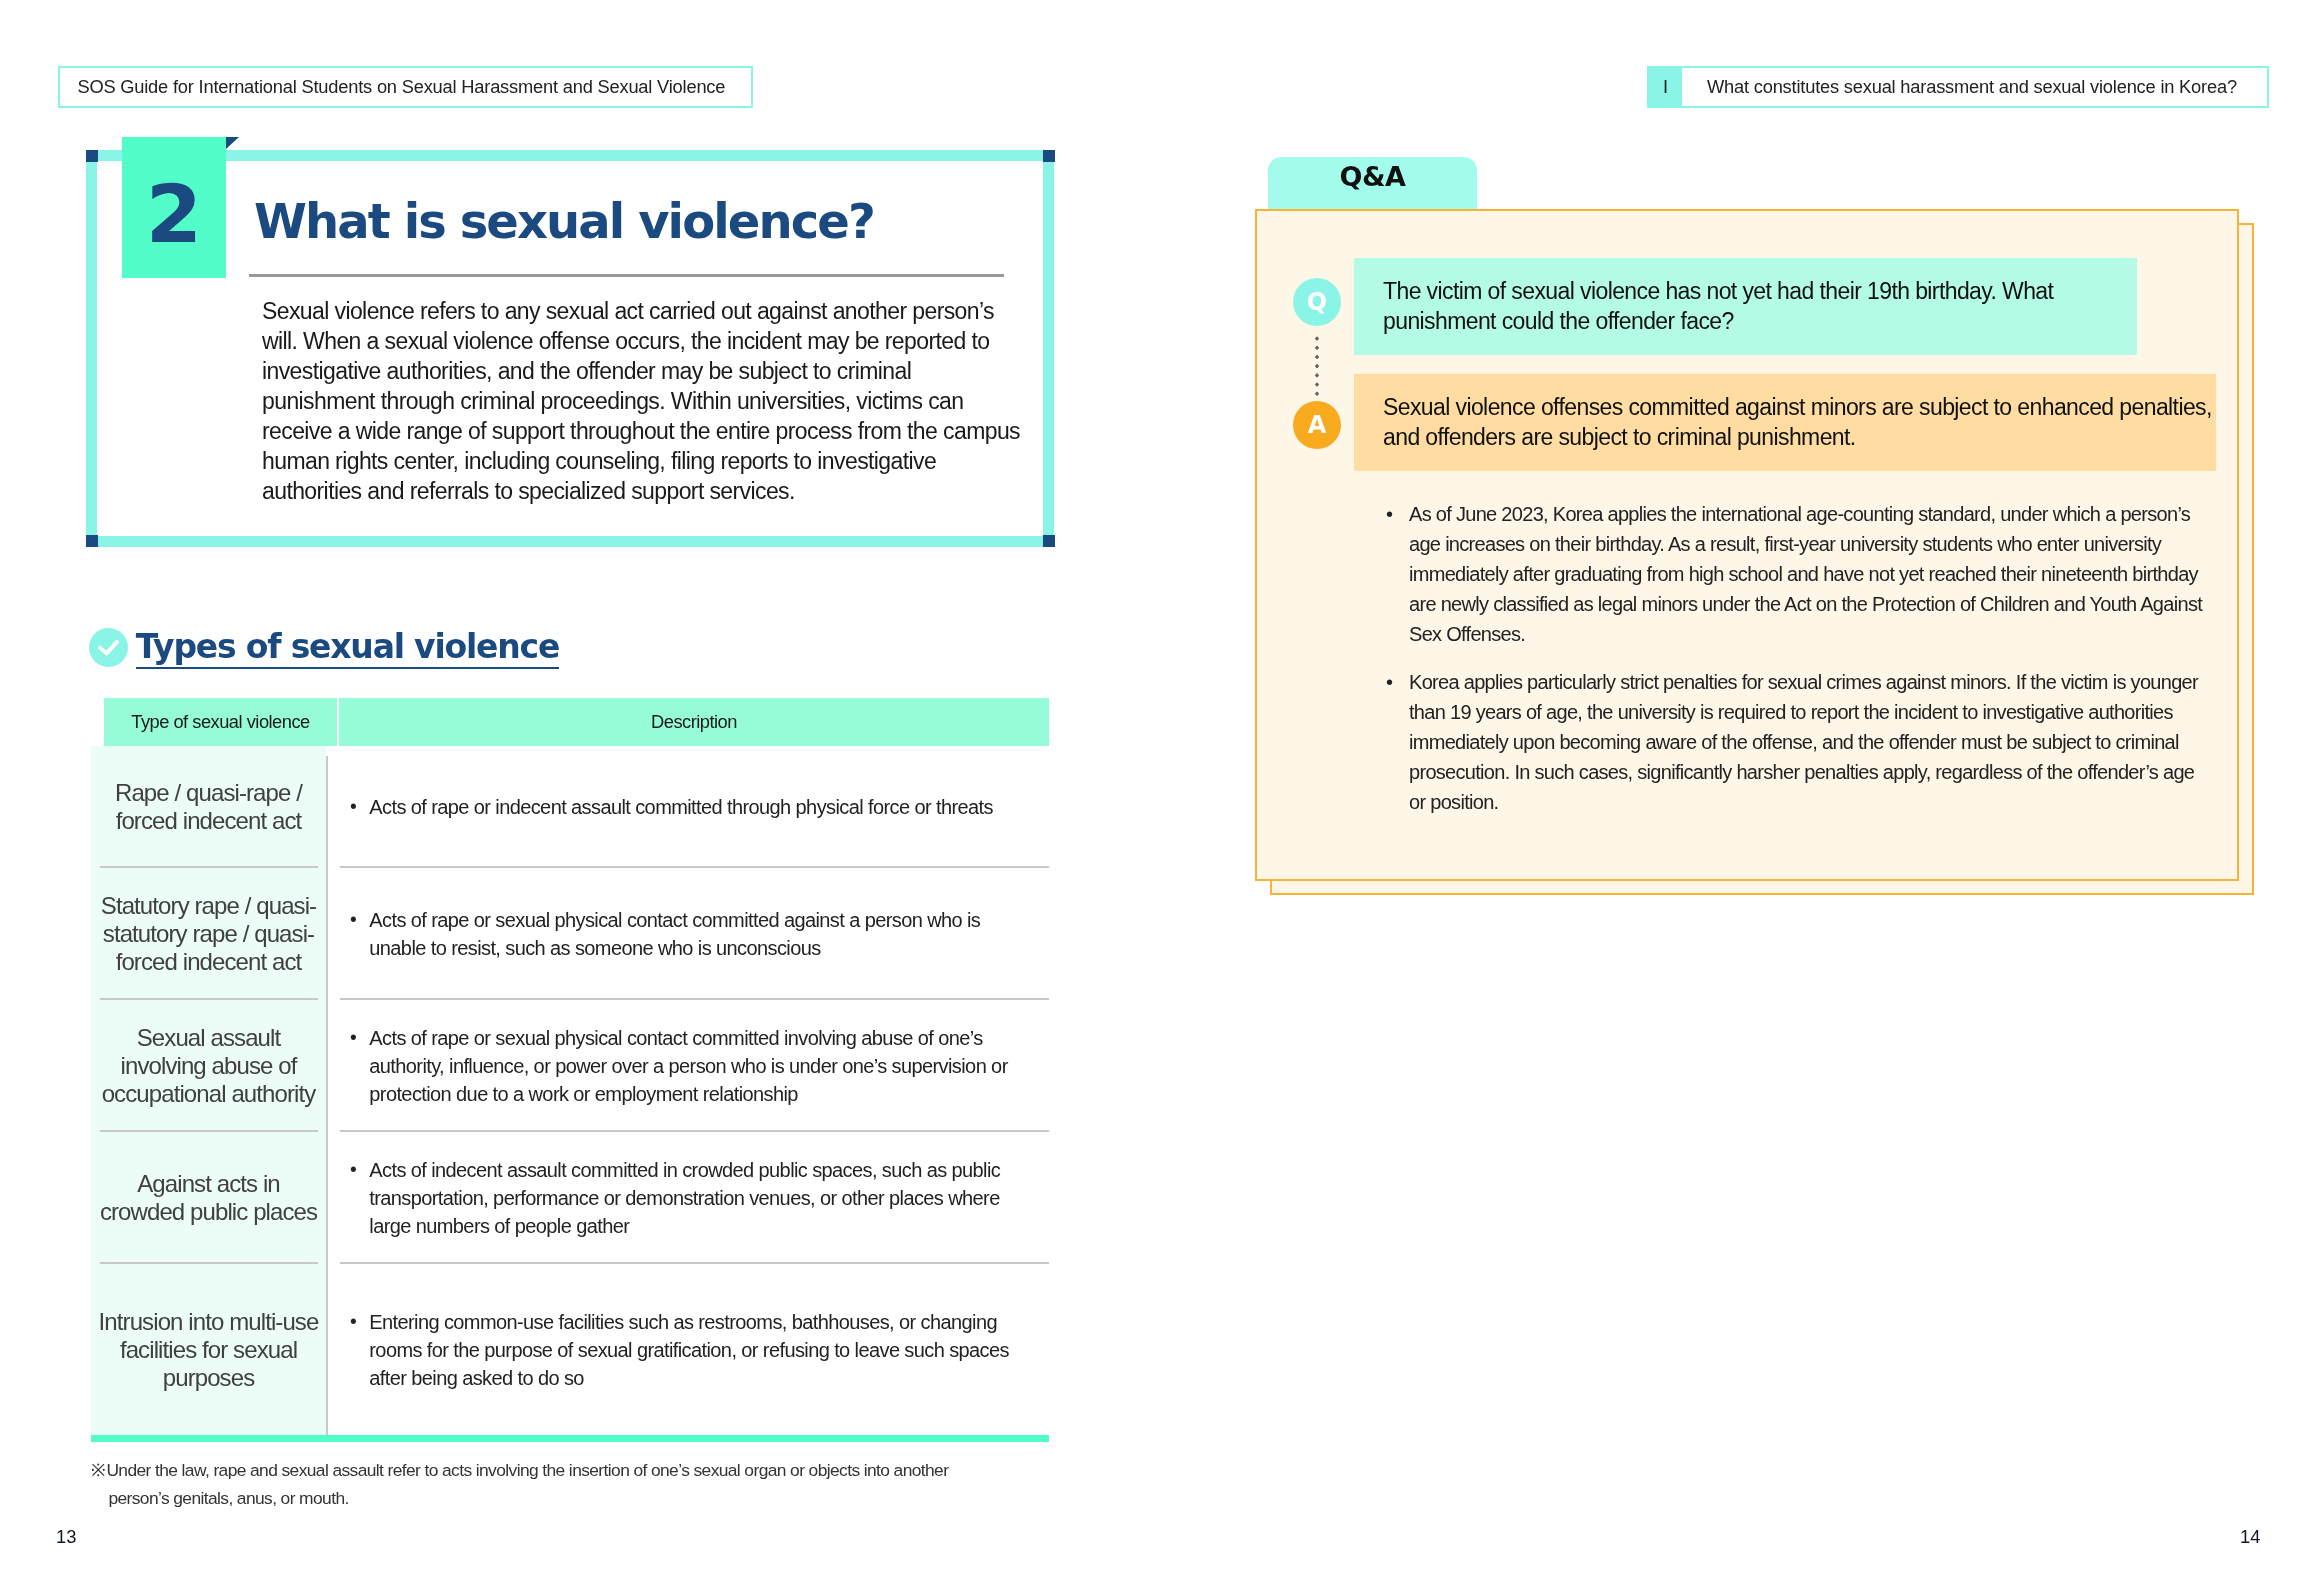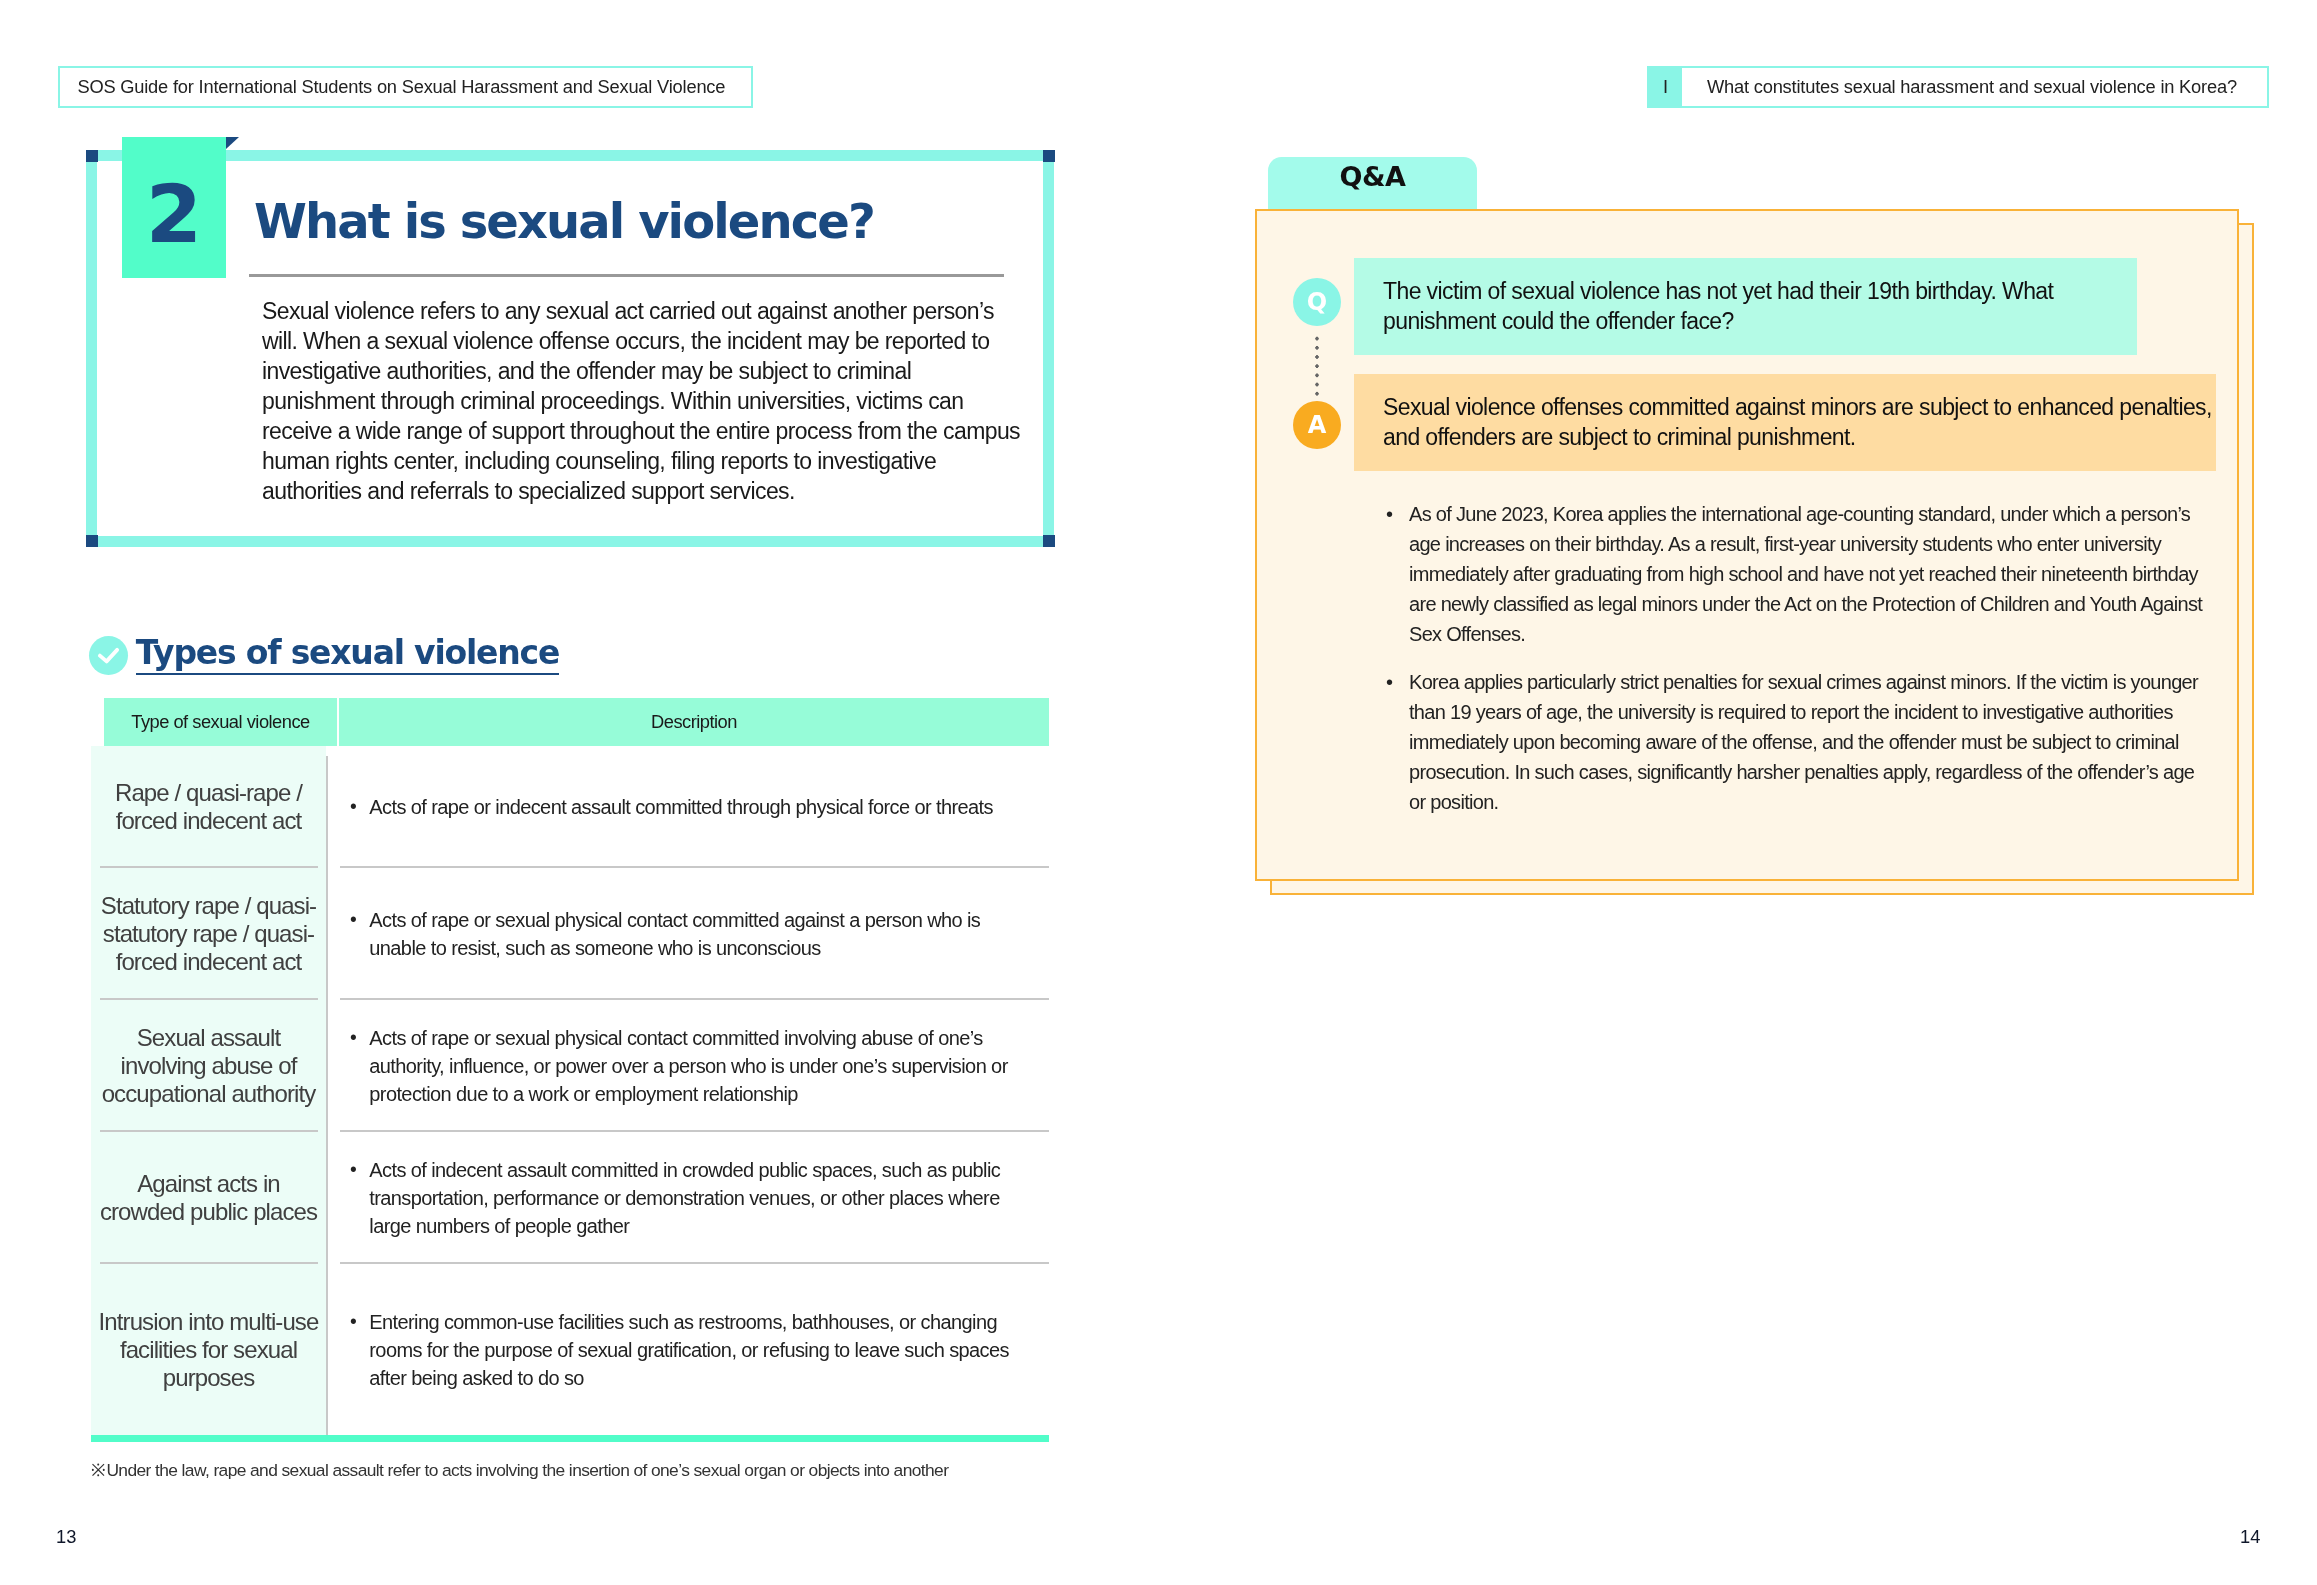--- a/index.html
+++ b/index.html
@@ -48,21 +48,21 @@
     font-family: "DejaVu Sans", sans-serif; font-weight: bold; font-size: 48px; color: #1b4a80;
     letter-spacing: -1.9px;
   }
   .title-rule { position: absolute; left: 249px; top: 274px; width: 755px; height: 2.9px; background: #999; }
   .intro-text {
     position: absolute; left: 262px; top: 296px; width: 763px;
     font-size: 23px; line-height: 30px; color: #1a1a1a; letter-spacing: -0.6px;
   }
 
   
-  .types-heading { position: absolute; left: 89px; top: 628px; display: flex; align-items: flex-end; margin-top: 6px; }
+  .types-heading { position: absolute; left: 89px; top: 628px; display: flex; align-items: flex-start; }
   .check-icon {
     width: 39px; height: 39px; border-radius: 50%; background: #8af5e6;
     display: flex; align-items: center; justify-content: center; margin-right: 7.7px;
   }
   .types-title {
     font-family: "DejaVu Sans", sans-serif; font-size: 33px; color: #1b4a80; letter-spacing: -1.2px;
     border-bottom: 2.9px solid #1b4a80; padding-bottom: 1.9px; line-height: 37px;
   }
 
   .types-table { position: absolute; left: 91px; top: 698px; width: 958px; }
@@ -233,20 +233,21 @@
             <span>Entering common-use facilities such as restrooms, bathhouses, or changing rooms for the purpose of sexual gratification, or refusing to leave such spaces after being asked to do so</span>
           </div>
       </div>
     </div>
   </div>
   <div class="table-bottom-bar"></div>
 </div>
 
 <div class="footnote">
   <div><span class="fn-mark">※</span><span>Under the law, rape and sexual assault refer to acts involving the insertion of one’s sexual organ or objects into another</span></div>
+  <div class="fn-line2">person’s genitals, anus, or mouth.</div>
 </div>
 
 <div class="page-number left">13</div>
 <div class="page-number right">14</div>
 
 <div class="qa-tab">Q&amp;A</div>
 <div class="qa-back-box"></div>
 <div class="qa-box"></div>
 <div class="q-circle">Q</div>
 <div class="qa-dots"></div>

